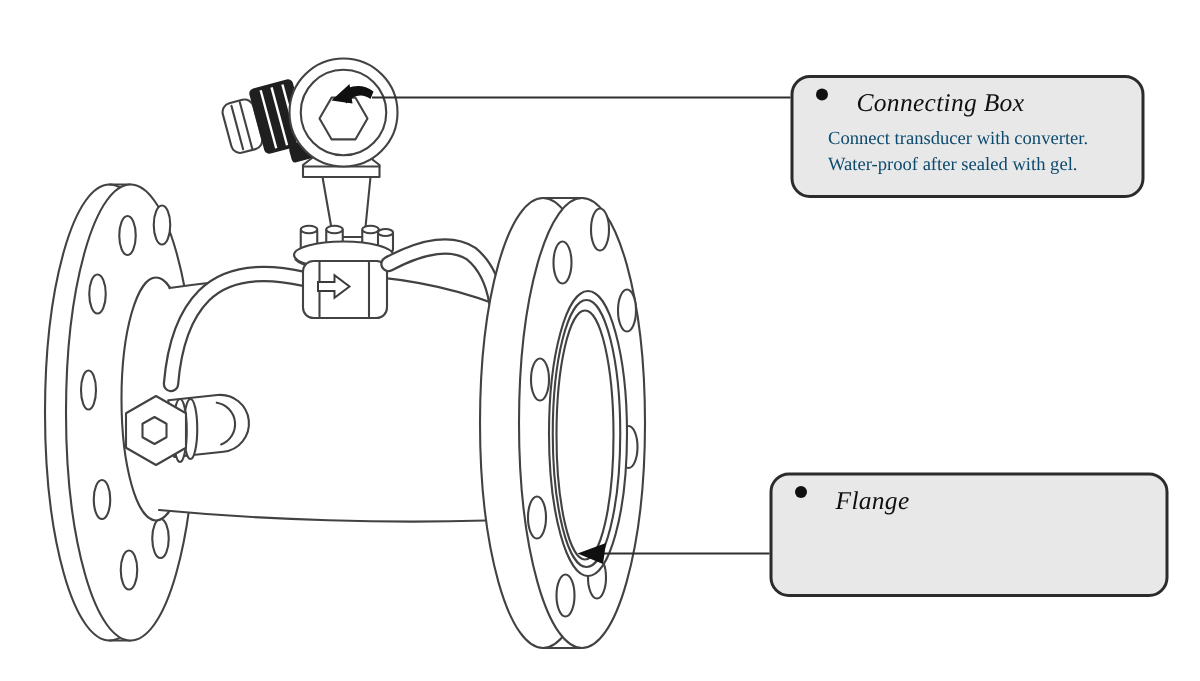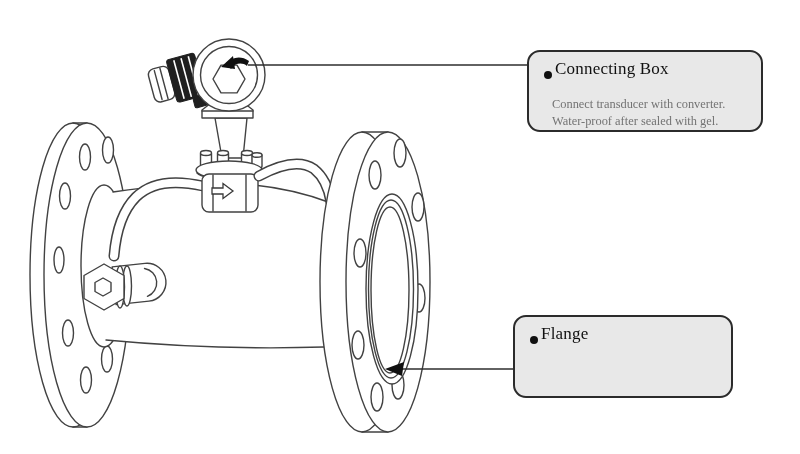--- a/index.html
+++ b/index.html
@@ -14,29 +14,29 @@
   .dark{fill:#1f1f1f;stroke:#1f1f1f;}
   .tube-out{stroke:#424242;stroke-width:11;fill:none;stroke-linecap:round;}
   .tube-in{stroke:#ffffff;stroke-width:8;fill:none;stroke-linecap:round;}
   .leader{stroke:#2e2e2e;stroke-width:1.4;fill:none;}
   .arrowhead{fill:#101010;stroke:none;}
 
   .callout{
     position:absolute;background:#e8e8e8;border:2px solid #2b2b2b;border-radius:13px;
     box-sizing:border-box;
   }
-  .callout-title-row{display:flex;align-items:flex-end;gap:3px;padding:7px 6px 0 15px;}
+  .callout-title-row{display:flex;align-items:flex-start;gap:19px;padding:7px 6px 0 15px;font-style:italic;}
   .bullet{width:8px;height:8px;border-radius:50%;background:#101010;flex:0 0 auto;}
   .callout-title{font-size:17px;color:#101010;letter-spacing:.2px;}
   .callout-body{
-    font-size:12.4px;line-height:16.5px;color:#737373;margin:17px 4px 0 23px;
+    font-size:12.4px;line-height:16.5px;color:#0c4a6e;margin:5px 4px 0 23px;
     white-space:pre-line;
   }
   #callout-connecting-box{left:527px;top:50px;width:236px;height:82px;}
-  #callout-flange{left:513px;top:315px;width:220px;height:83px;}
+  #callout-flange{left:513px;top:315px;width:266px;height:83px;}
 </style>
 </head>
 <body>
 
 <div id="stage">
 
   <svg id="drawing" width="800" height="454" viewBox="0 0 800 454" xmlns="http://www.w3.org/2000/svg">
 
     <g>
       <ellipse class="fw" cx="73" cy="275" rx="43" ry="152"></ellipse>

